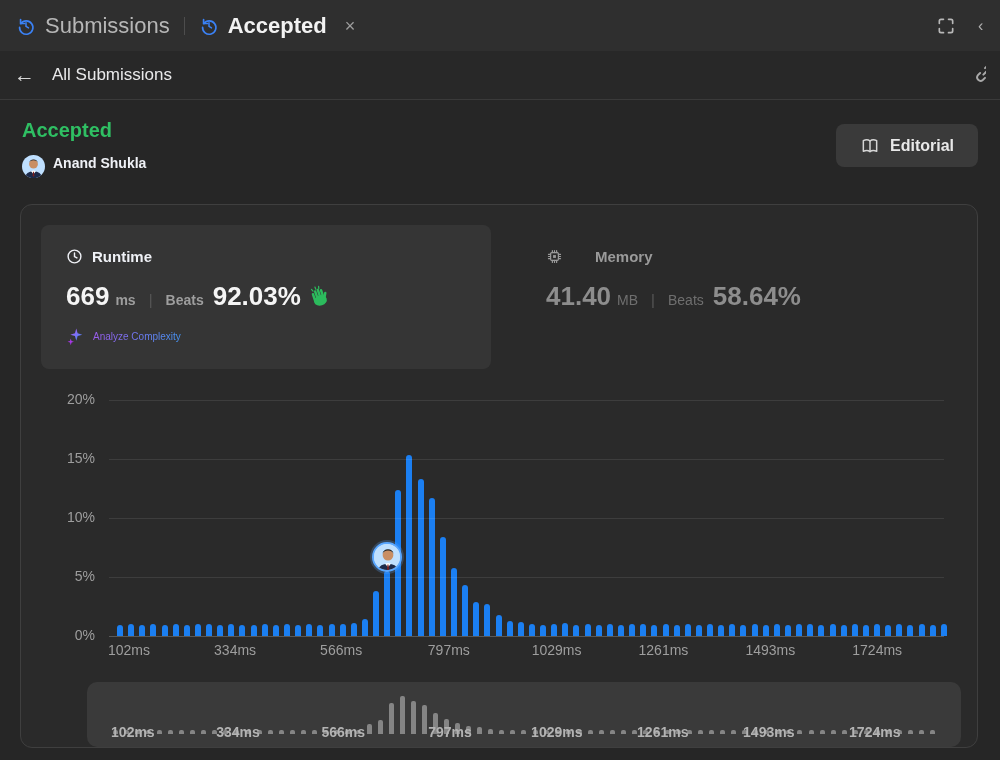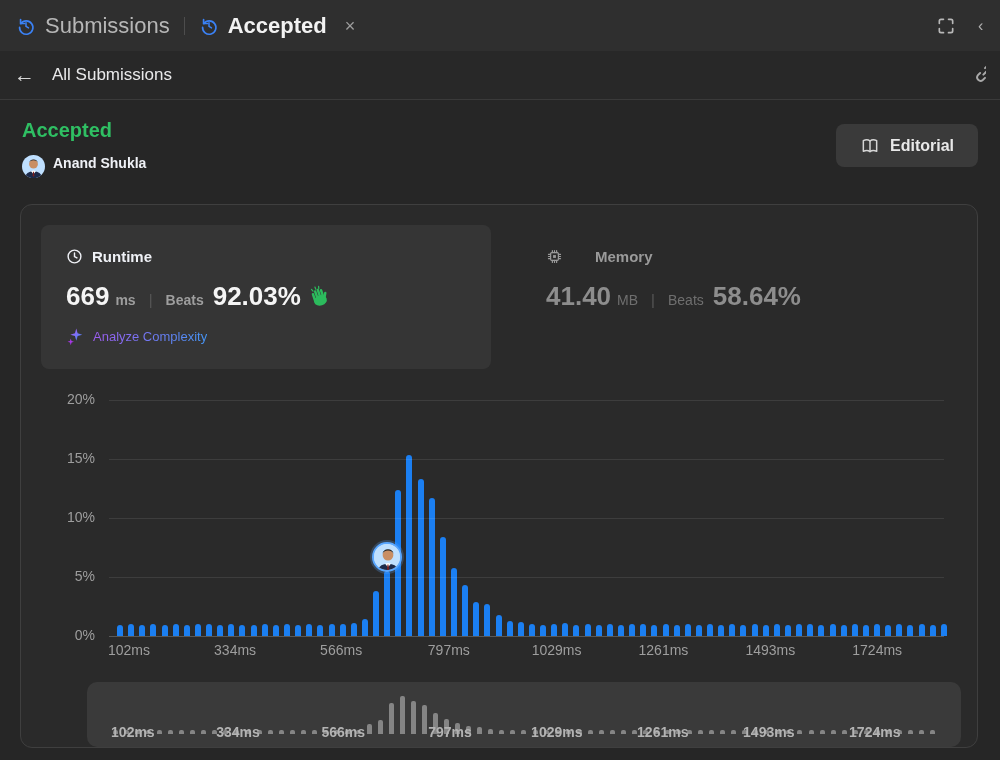--- a/index.html
+++ b/index.html
@@ -51,21 +51,21 @@
   .big-num { font-size:26px; font-weight:700; }
   .tile-runtime .big-num { color:#f5f5f5; }
   .tile-memory .big-num { color:#8d8d8d; }
   .unit { font-size:14px; margin-left:6px; }
   .tile-runtime .unit, .tile-runtime .beats-label { color:#9e9e9e;font-weight:bold; }
   .tile-memory .unit, .tile-memory .beats-label { color:#6f6f6f; }
   .stat-sep { color:#575757; font-size:15px; margin:0 13px; }
   .beats-label { font-size:14px; margin-right:9px; }
   .hand { margin-left:8px; align-self:center; }
   .analyze-row { display:flex; align-items:center; gap:8px; margin-top:15px; cursor:pointer; }
-  .analyze-text { font-size:13px; background:linear-gradient(90deg,#9d5cf0,#4596f7);
+  .analyze-text { font-size:10px; background:linear-gradient(90deg,#9d5cf0,#4596f7);
     -webkit-background-clip:text; background-clip:text; color:transparent; }
 
   
   .plot { position:absolute; left:88px; top:195px; width:835px; height:236px; }
   .gridline { position:absolute; left:0; width:100%; height:1px; background:rgba(255,255,255,0.09); }
   .gridline.zero { background:rgba(255,255,255,0.22); }
   .ytick { position:absolute; left:22px; width:52px; text-align:right; font-size:14px; color:#9e9e9e; }
   .bar { position:absolute; bottom:0; width:6px; background:#1b7ff2; border-radius:3px 3px 0 0; cursor:pointer; }
   .xtick { position:absolute; font-size:14px; color:#9e9e9e; transform:translateX(-50%); white-space:nowrap; }
   .marker { position:absolute; width:30px; height:30px; border-radius:50%;

